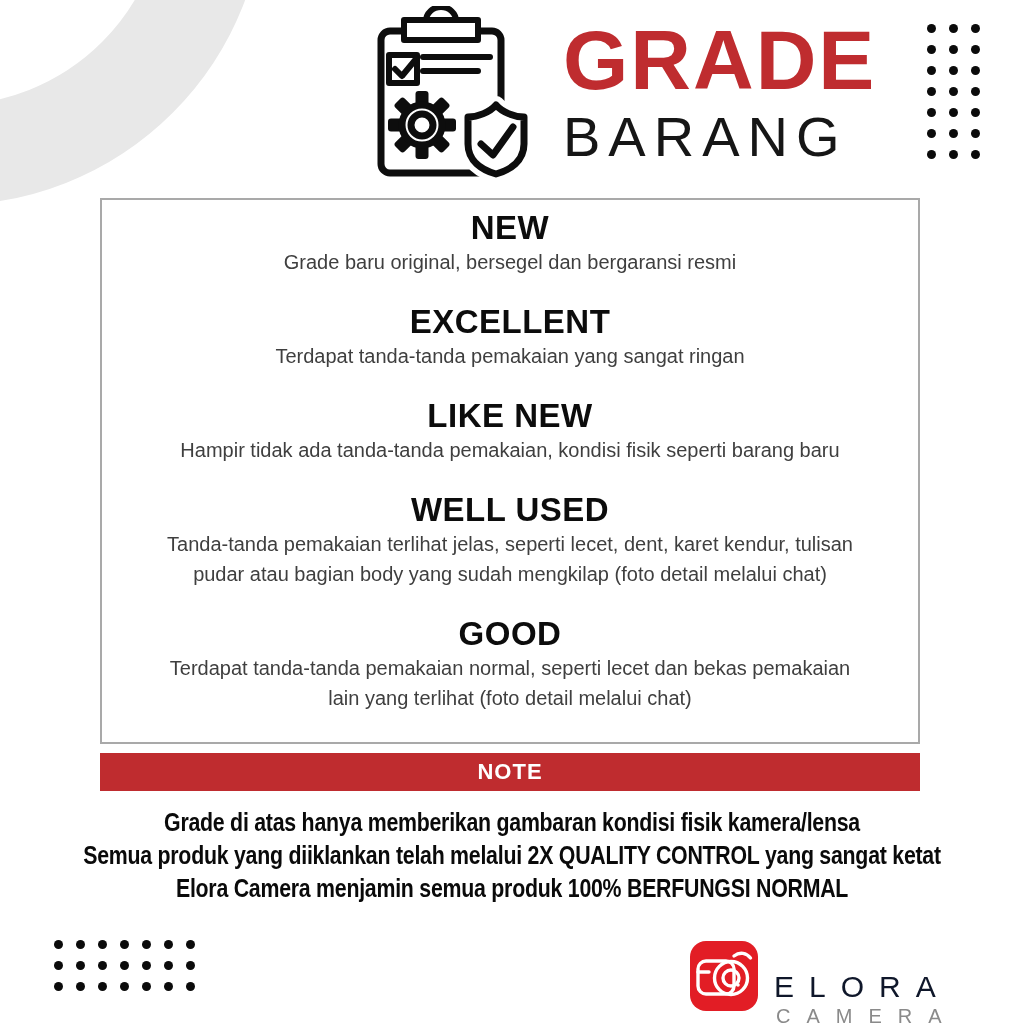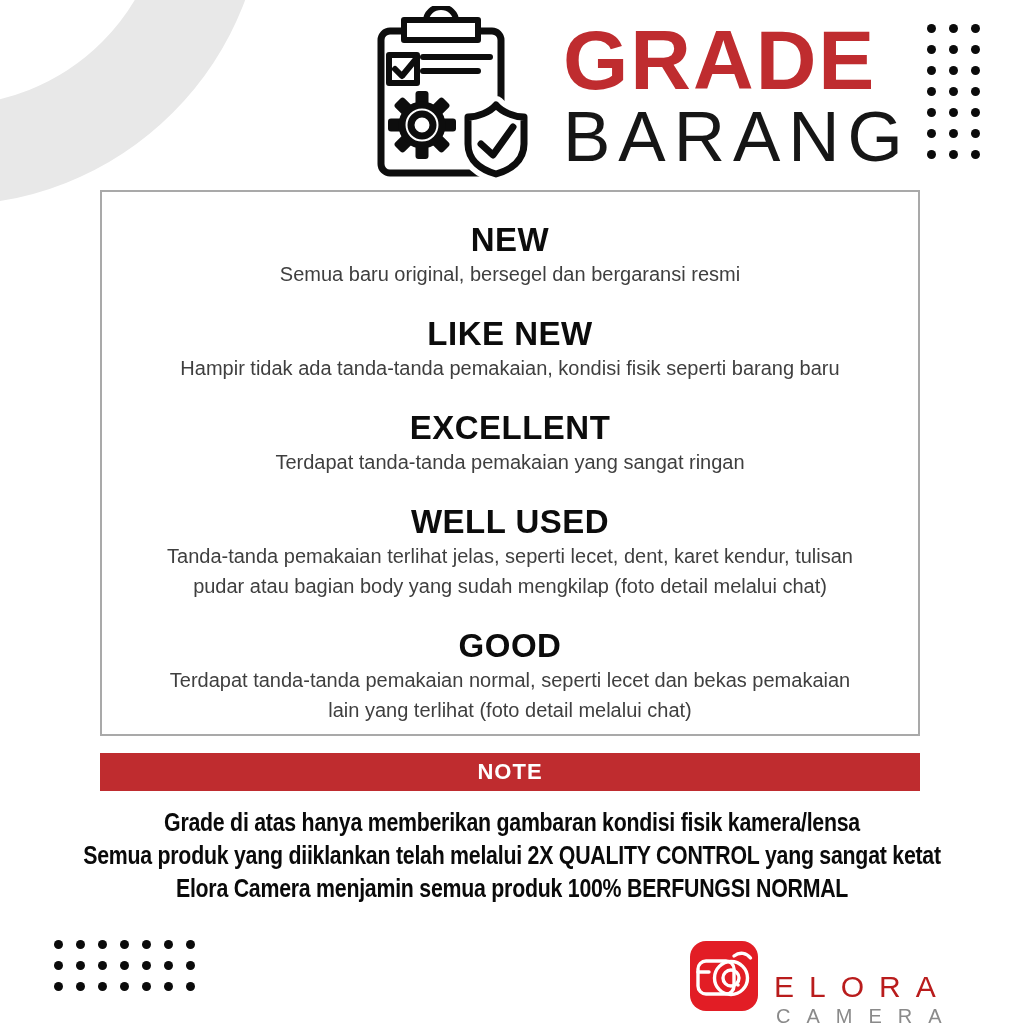--- a/index.html
+++ b/index.html
@@ -16,35 +16,35 @@
   }
 
   
   .header-icon { position:absolute; left:376px; top:6px; width:152px; height:172px; }
   .title-block { position:absolute; left:563px; top:18px; }
   .title-grade {
     font-size:84px; line-height:84px; font-weight:bold; letter-spacing:2px;
     color:var(--accent_red, #bf2c2f); white-space:nowrap;
   }
   .title-barang {
-    font-size:71px; line-height:62px; font-weight:normal; letter-spacing:8px;
+    font-size:56px; line-height:62px; font-weight:normal; letter-spacing:8px;
     color:#161616; white-space:nowrap; margin-top:4px;
   }
 
   
   .dots { position:absolute; display:grid; gap:12px 13px; }
   .dots-tr { left:927px; top:24px; grid-template-columns:repeat(3, 9px); }
   .dots-bl { left:54px; top:940px; grid-template-columns:repeat(7, 9px); }
   .dot { width:9px; height:9px; border-radius:50%; background:#0b0b0b; }
 
   
   .grades-panel {
-    position:absolute; left:100px; top:190px; width:820px; height:546px;
+    position:absolute; left:100px; top:198px; width:820px; height:546px;
     border:2px solid var(--box_border, #a9a9a9); box-sizing:border-box;
-    background:#fff; text-align:center; padding-top:29px;
+    background:#fff; text-align:center; padding-top:9px;
   }
   .grade-section { margin-bottom:26px; }
   .grade-name {
     font-size:33px; line-height:38px; font-weight:bold; letter-spacing:0.5px;
     color:#0c0c0c; margin:0;
   }
   .grade-desc {
     font-size:20px; line-height:30px; color:var(--text_gray, #3f3f3f);
     white-space:pre-line; max-width:780px; margin:0 auto;
   }
@@ -63,21 +63,21 @@
     text-align:center; font-size:26px; font-weight:bold; color:#0a0a0a;
     line-height:33px; letter-spacing:-0.3px; white-space:pre-line;
     transform:scaleX(0.82); transform-origin:50% 0;
   }
 
   
   .brand { position:absolute; left:690px; top:928px; display:flex; align-items:center; }
   .brand-badge { width:68px; height:70px; }
   .brand-text { margin-left:16px; }
   .brand-name {
-    font-size:30px; line-height:32px; letter-spacing:15px; color:#b91c1c;
+    font-size:30px; line-height:32px; letter-spacing:15px; color:#0f172a;
     font-weight:normal; white-space:nowrap;margin-top:43px;
   }
   .brand-sub {
     font-size:20px; line-height:16px; letter-spacing:16px; color:#8a8a8a;
     margin-top:5px; padding-left:2px; white-space:nowrap;
   }
 </style>
 </head>
 <body>
 
@@ -168,29 +168,29 @@
       <span class="dot"></span>
       <span class="dot"></span>
       <span class="dot"></span>
       <span class="dot"></span>
       <span class="dot"></span>
     </div>
 
   <div class="grades-panel">
     <div class="grade-section">
       <div class="grade-name">NEW</div>
-      <div class="grade-desc">Semua baru original, bersegel dan bergaransi resmi</div>
+      <div class="grade-desc">Grade baru original, bersegel dan bergaransi resmi</div>
+    </div>
+    <div class="grade-section">
+      <div class="grade-name">EXCELLENT</div>
+      <div class="grade-desc">Terdapat tanda-tanda pemakaian yang sangat ringan</div>
     </div>
     <div class="grade-section">
       <div class="grade-name">LIKE NEW</div>
       <div class="grade-desc">Hampir tidak ada tanda-tanda pemakaian, kondisi fisik seperti barang baru</div>
-    </div>
-    <div class="grade-section">
-      <div class="grade-name">EXCELLENT</div>
-      <div class="grade-desc">Terdapat tanda-tanda pemakaian yang sangat ringan</div>
     </div>
     <div class="grade-section">
       <div class="grade-name">WELL USED</div>
       <div class="grade-desc">Tanda-tanda pemakaian terlihat jelas, seperti lecet, dent, karet kendur, tulisan
 pudar atau bagian body yang sudah mengkilap (foto detail melalui chat)</div>
     </div>
     <div class="grade-section">
       <div class="grade-name">GOOD</div>
       <div class="grade-desc">Terdapat tanda-tanda pemakaian normal, seperti lecet dan bekas pemakaian
 lain yang terlihat (foto detail melalui chat)</div>

